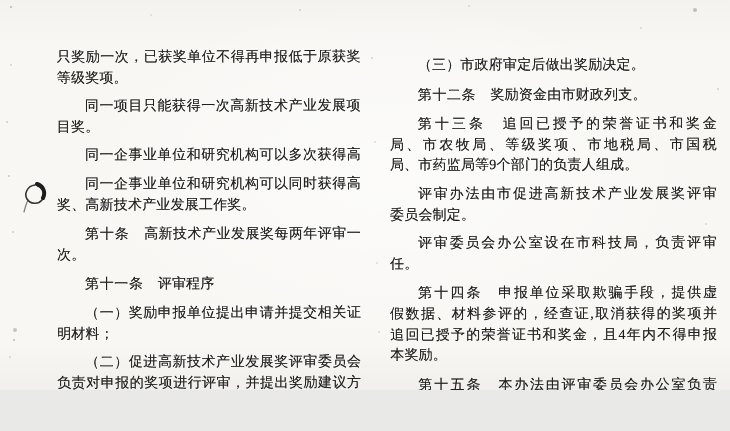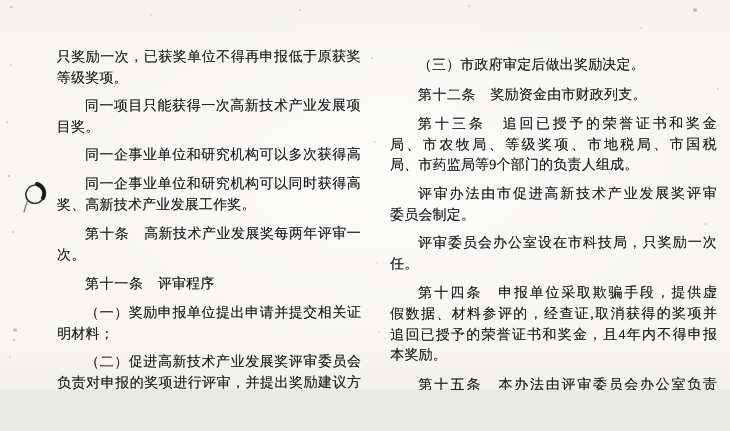--- a/index.html
+++ b/index.html
@@ -82,21 +82,21 @@
       <div class="line"><span class="">案报市政府；</span></div>
     </div>
   <div class="col col-right">
       <div class="line ind"><span class="">（三）市政府审定后做出奖励决定。</span></div>
       <div class="line ind"><span class="art">第十二条</span><span class="">　奖励资金由市财政列支。</span></div>
       <div class="line ind fill"><span class="art">第十三条</span><span class="">　追回已授予的荣誉证书和奖金</span></div>
       <div class="line fill"><span class="">局、市农牧局、等级奖项、市地税局、市国税</span></div>
       <div class="line"><span class="">局、市药监局等9个部门的负责人组成。</span></div>
       <div class="line ind fill"><span class="">评审办法由市促进高新技术产业发展奖评审</span></div>
       <div class="line"><span class="">委员会制定。</span></div>
-      <div class="line ind fill"><span class="">评审委员会办公室设在市科技局，只奖励一次</span></div>
+      <div class="line ind fill"><span class="">评审委员会办公室设在市科技局，负责评审</span></div>
       <div class="line"><span class="">任。</span></div>
       <div class="line ind fill"><span class="art">第十四条</span><span class="">　申报单位采取欺骗手段，提供虚</span></div>
       <div class="line fill"><span class="">假数据、材料参评的，经查证,取消获得的奖项并</span></div>
       <div class="line fill"><span class="">追回已授予的荣誉证书和奖金，且4年内不得申报</span></div>
       <div class="line"><span class="">本奖励。</span></div>
       <div class="line ind fill"><span class="art">第十五条</span><span class="">　本办法由评审委员会办公室负责</span></div>
       <div class="line"><span class="">解释。</span></div>
     </div>
 
   <svg class="ink-mark" width="30" height="40" viewBox="0 0 30 40">

